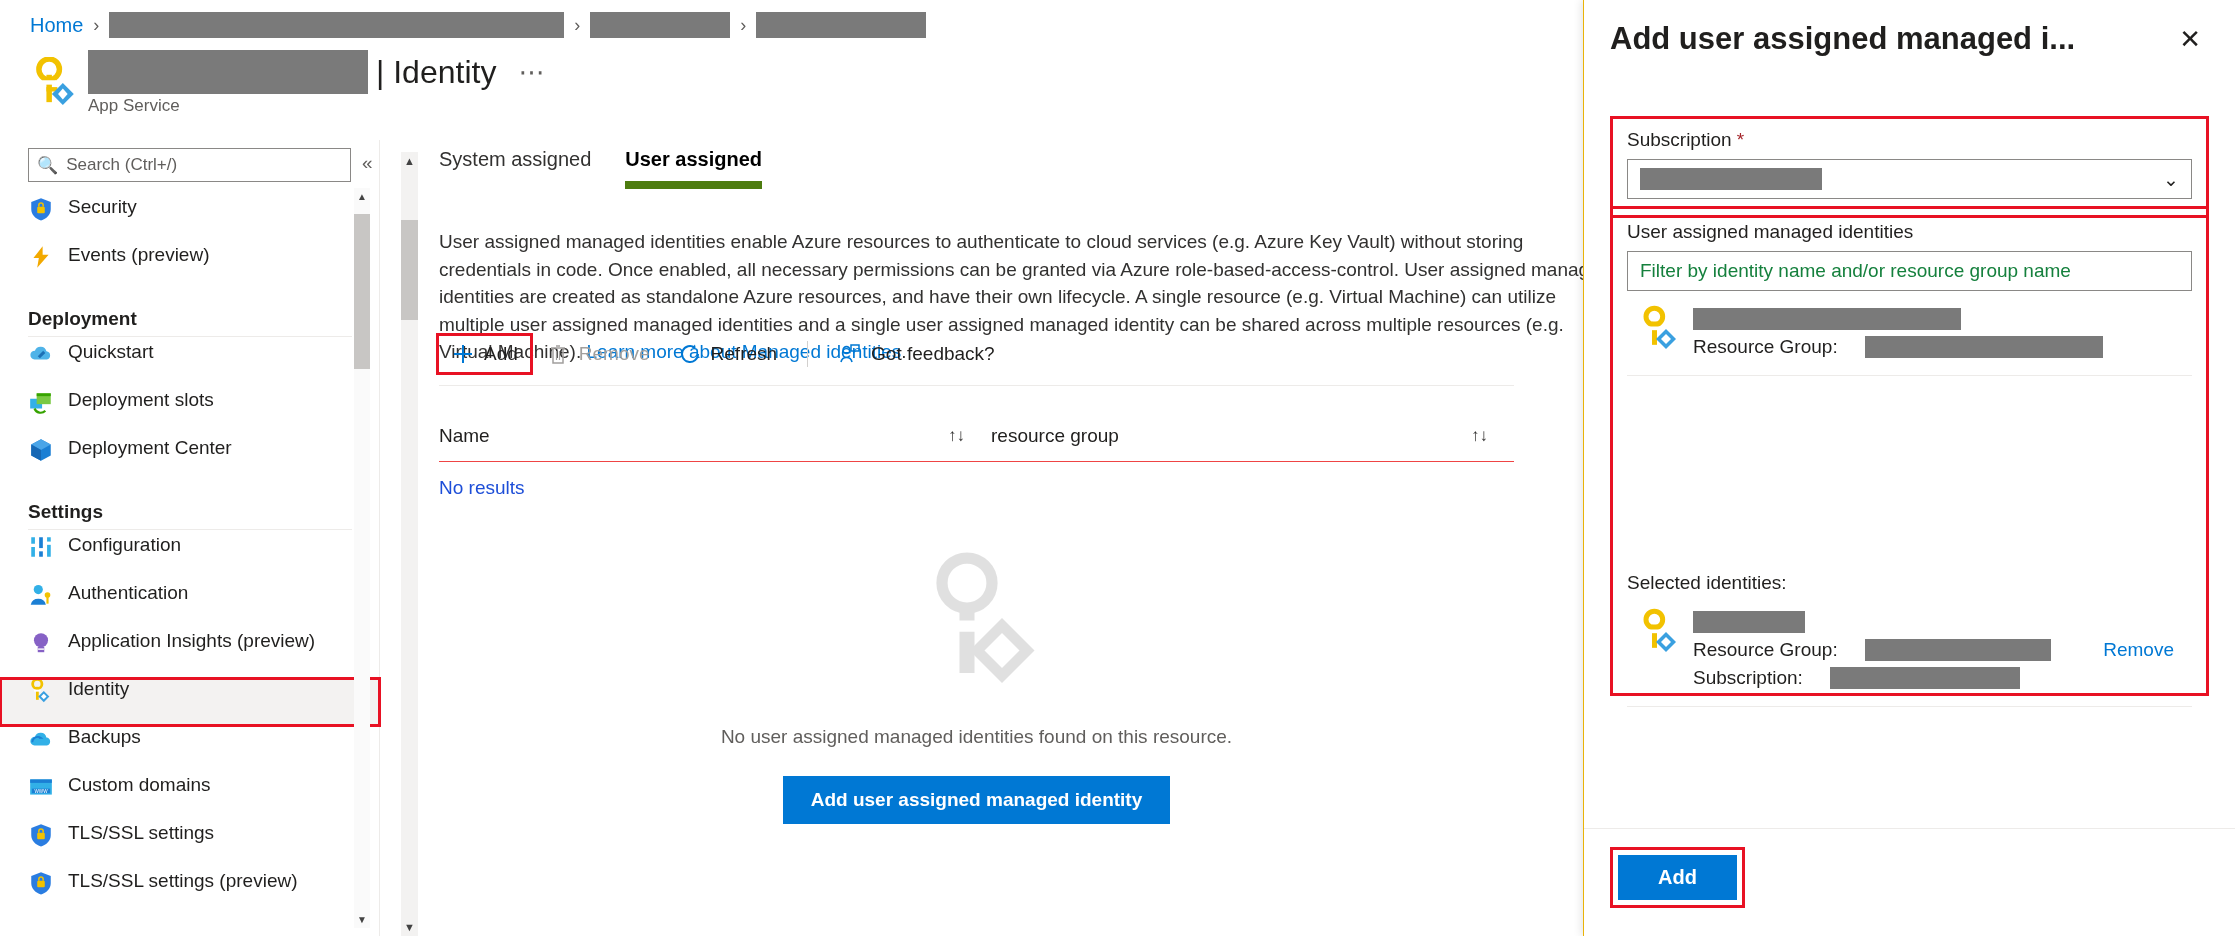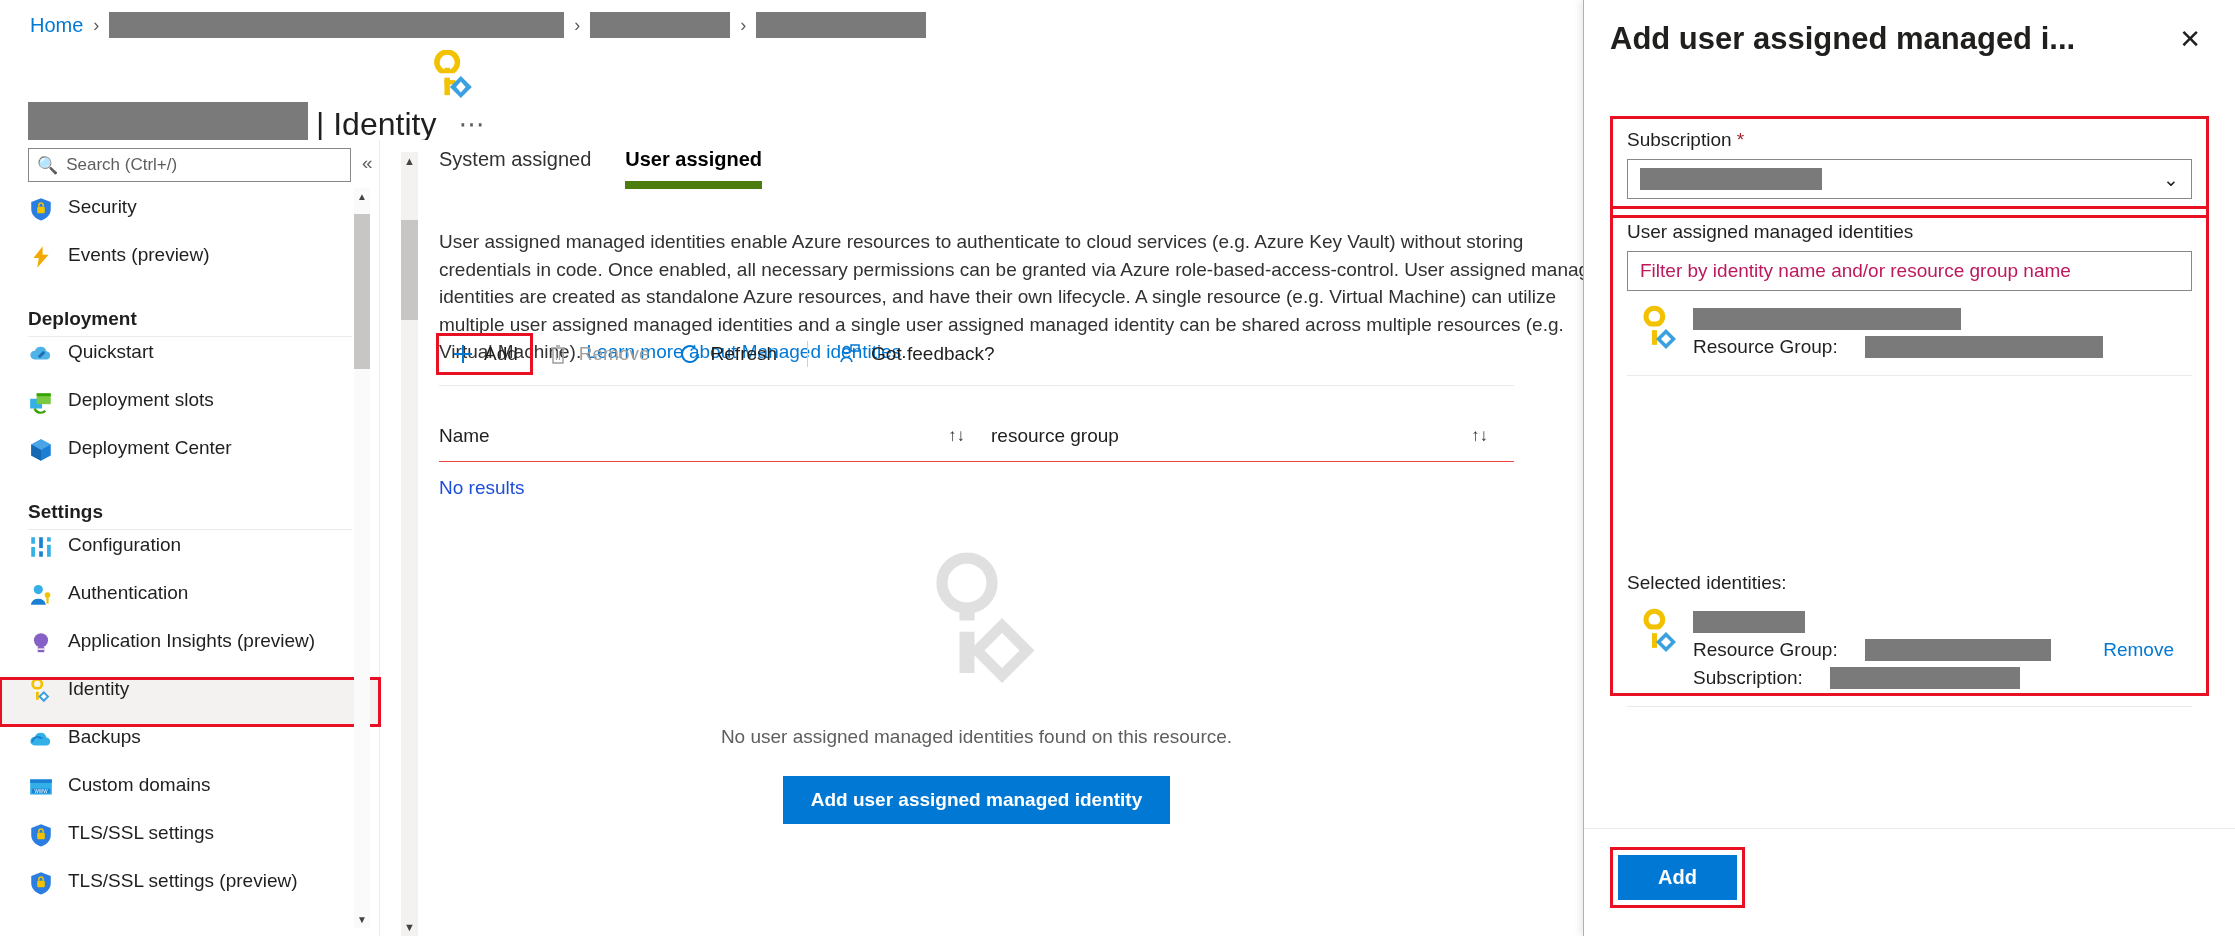--- a/index.html
+++ b/index.html
@@ -20,22 +20,22 @@
   .breadcrumb {
     position:absolute; left:30px; top:10px;
     display:flex; align-items:center; gap:0px;
     font-size:20px; height:30px;
   }
   .crumb-link { color:#0078d4; cursor:pointer; font-size:20px; }
   .crumb-sep { color:#605e5c; margin:0 10px; font-size:18px; }
 
   
   .title-row {
-    position:absolute; left:28px; top:50px;
-    display:flex; align-items:flex-end;flex-direction:column;
+    position:absolute; left:34px; top:50px;
+    display:flex; align-items:center;
   }
   .title-icon { width:44px; height:52px; margin-right:10px; flex:0 0 auto; }
   .title-main { display:flex; align-items:center; }
   .title-text { font-size:32px; font-weight:400; color:#201f1e; margin-left:8px; }
   .title-sub { font-size:17px; color:#605e5c; margin-top:2px; }
   .title-ellipsis { font-size:26px; color:#605e5c; margin-left:22px; letter-spacing:2px; }
 
   
   .leftnav {
     position:absolute; left:0px; top:140px;
@@ -165,21 +165,21 @@
   .select .chev { margin-left:auto; color:#201f1e; font-size:19px; }
 
   .identities-box {
     position:absolute; left:26px; right:26px; top:206px;
     border:3px solid #e81123; padding:12px 14px 14px 14px;
     height:490px;
   }
   .txtinput {
     height:40px; border:1px solid #8a8886; background:#fff;
     display:flex; align-items:center; padding:0 12px;
-    font-size:19px; color:#be185d; margin-top:8px;
+    font-size:19px; color:#15803d; margin-top:8px;
   }
   .identity-row {
     display:flex; align-items:flex-start; gap:12px;
     padding:14px 4px 14px 14px; border-bottom:1px solid #edebe9;
     cursor:pointer;
   }
   .identity-ico { width:40px; height:48px; flex:0 0 auto; }
   .identity-lines { flex:1 1 auto; }
   .identity-line { display:flex; align-items:center; font-size:19px; color:#201f1e; height:28px;gap:27px; }
   .identity-line .lbl { white-space:nowrap; }

